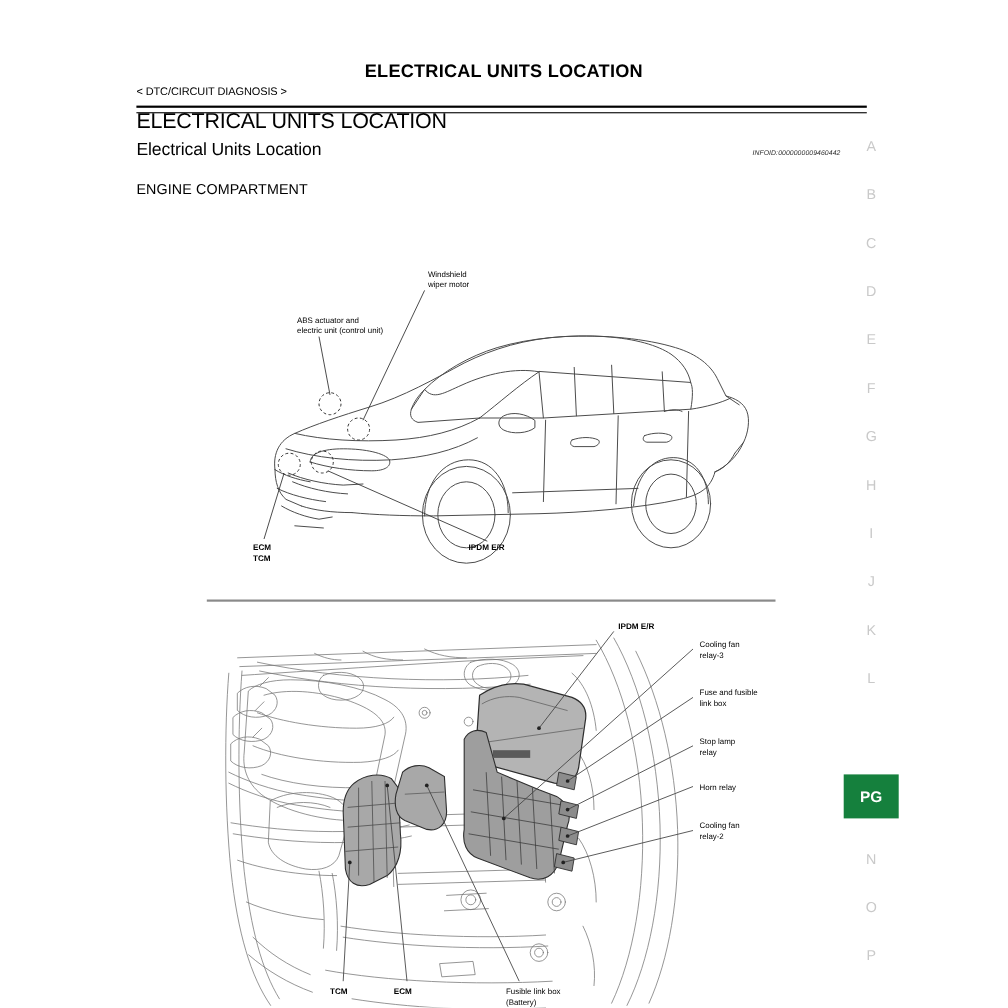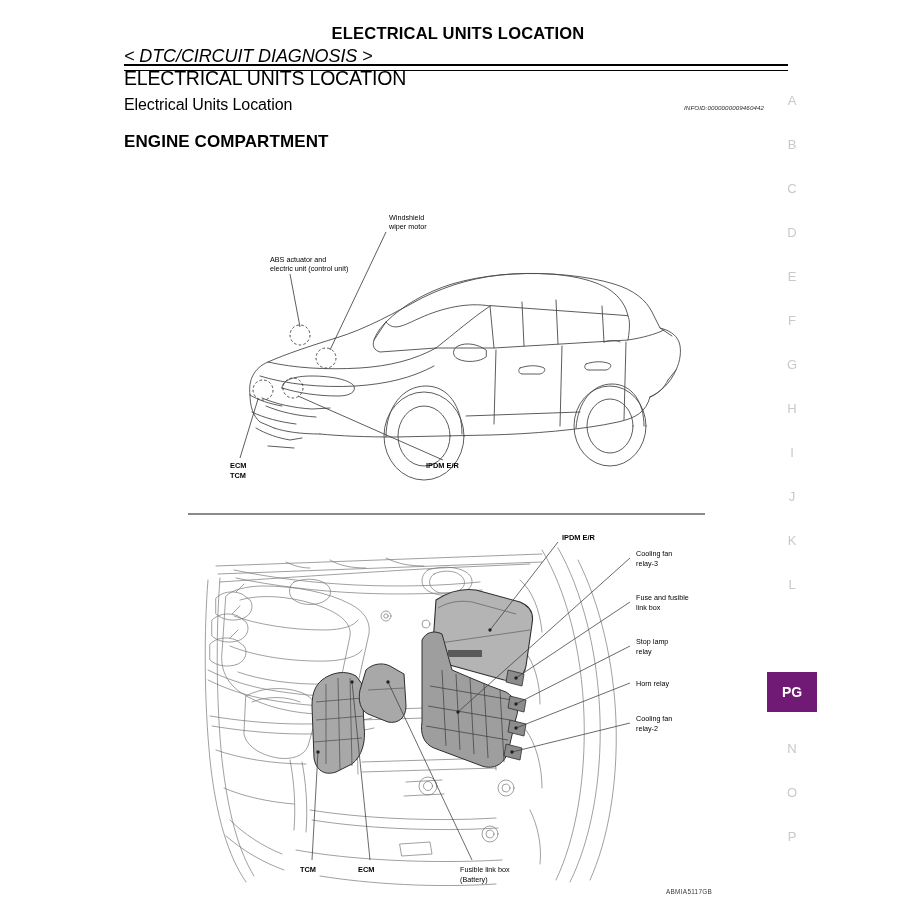--- a/index.html
+++ b/index.html
@@ -3,62 +3,62 @@
 <meta charset="utf-8">
 <title>ELECTRICAL UNITS LOCATION</title>
 <style>
   html,body{margin:0;padding:0;background:#ffffff;}
   body{
     width:916px;height:916px;position:relative;overflow:hidden;
     font-family:"Liberation Sans","DejaVu Sans",sans-serif;
     color:#000;
     -webkit-font-smoothing:antialiased;
   }
-  .page{position:absolute;inset:0;}
+  .page{position:absolute;inset:0;margin-top:32px;}
 
   
   .page-title{
     position:absolute;left:0;top:24px;width:916px;text-align:center;
     font-size:16.5px;font-weight:bold;letter-spacing:.2px;
   }
   .breadcrumb{
     position:absolute;left:124px;top:46px;
-    font-size:18px;letter-spacing:-.1px;white-space:nowrap;font-style:italic;
+    font-size:10px;letter-spacing:-.1px;white-space:nowrap;
   }
   .rule-double{
     position:absolute;left:124px;top:64px;width:664px;height:4px;
     border-top:2px solid #000;border-bottom:1px solid #000;
   }
   .h1{
     position:absolute;left:124px;top:67px;
     font-size:19.5px;font-weight:normal;letter-spacing:-.2px;white-space:nowrap;
   }
   .h2{
     position:absolute;left:124px;top:96px;
     font-size:16px;font-weight:normal;letter-spacing:-.1px;white-space:nowrap;
   }
   .infoid{
     position:absolute;left:684px;top:104px;
     font-size:6.2px;font-style:italic;color:#2a2a2a;letter-spacing:.1px;
     white-space:nowrap;
   }
   .h3{
     position:absolute;left:124px;top:132px;
-    font-size:17px;font-weight:bold;letter-spacing:.1px;white-space:nowrap;text-align:right;
+    font-size:13px;font-weight:normal;letter-spacing:.1px;white-space:nowrap;text-align:right;
   }
 
   
   .tabs{position:absolute;left:767px;top:80px;width:50px;}
   .tab{
     position:absolute;left:0;width:50px;height:40px;
     display:flex;align-items:center;justify-content:center;
     font-size:13px;color:#c9c9c9;
   }
   .tab.active{
-    background:#701a75;color:#fff;font-weight:bold;font-size:14px;
+    background:#15803d;color:#fff;font-weight:bold;font-size:14px;
   }
 
   
   .fig-car{position:absolute;left:190px;top:190px;width:520px;height:310px;}
   .divider{
     position:absolute;left:188px;top:513px;width:517px;height:2px;
     background:#8a8a8a;
   }
   .fig-engine{position:absolute;left:190px;top:520px;width:520px;height:375px;}
 

